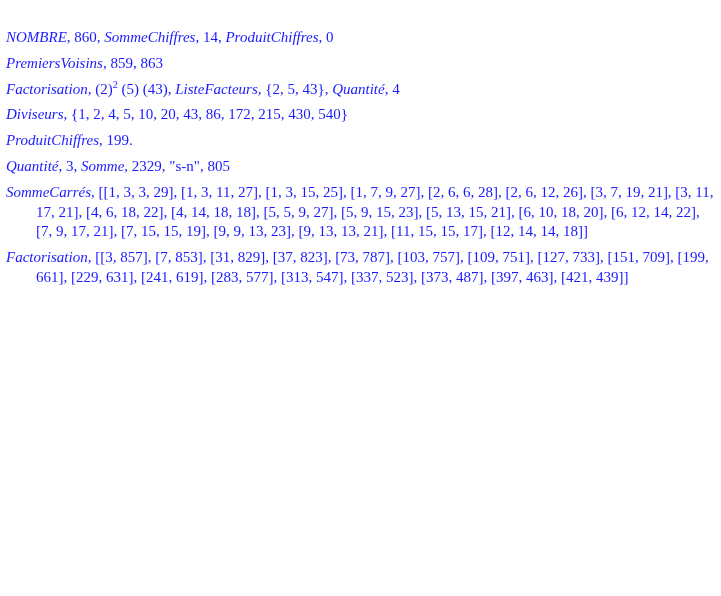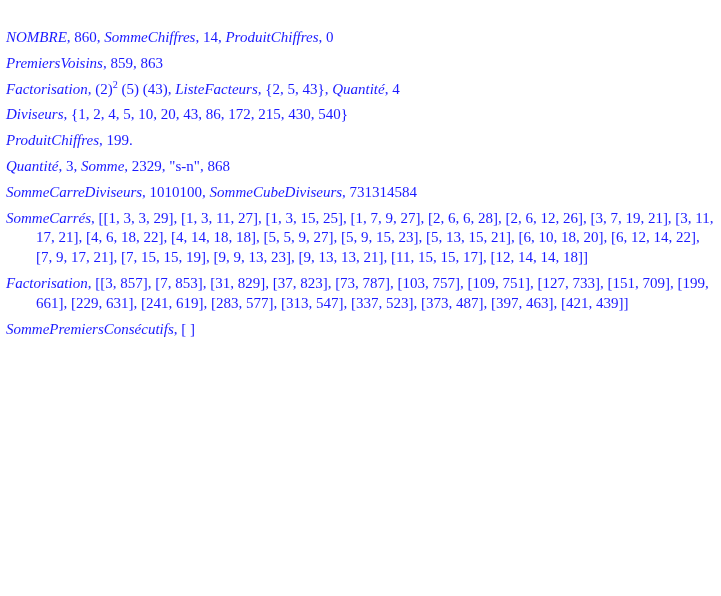--- a/index.html
+++ b/index.html
@@ -51,19 +51,17 @@
 </head>
 <body>
 
 <div class="page">
   <div id="lines-container">
       <div class="line"><span class="lbl">NOMBRE</span><span class="sep">, </span><span class="val">860</span><span class="sep">, </span><span class="lbl">SommeChiffres</span><span class="sep">, </span><span class="val">14</span><span class="sep">, </span><span class="lbl">ProduitChiffres</span><span class="sep">, </span><span class="val">0</span></div>
       <div class="line"><span class="lbl">PremiersVoisins</span><span class="sep">, </span><span class="val">859, 863</span></div>
       <div class="line"><span class="lbl">Factorisation</span><span class="sep">, </span><span class="val">(2)</span><sup>2</sup><span class="val"> (5) (43)</span><span class="sep">, </span><span class="lbl">ListeFacteurs</span><span class="sep">, </span><span class="val">{2, 5, 43}</span><span class="sep">, </span><span class="lbl">Quantité</span><span class="sep">, </span><span class="val">4</span></div>
       <div class="line"><span class="lbl">Diviseurs</span><span class="sep">, </span><span class="val">{1, 2, 4, 5, 10, 20, 43, 86, 172, 215, 430, 540}</span></div>
       <div class="line"><span class="lbl">ProduitChiffres</span><span class="sep">, </span><span class="val">199.</span></div>
-      <div class="line"><span class="lbl">Quantité</span><span class="sep">, </span><span class="val">3</span><span class="sep">, </span><span class="lbl">Somme</span><span class="sep">, </span><span class="val">2329</span><span class="sep">, </span><span class="val">"s-n"</span><span class="sep">, </span><span class="val">868</span></div>
-      <div class="line"><span class="lbl">SommeCarreDiviseurs</span><span class="sep">, </span><span class="val">1010100</span><span class="sep">, </span><span class="lbl">SommeCubeDiviseurs</span><span class="sep">, </span><span class="val">731314584</span></div>
+      <div class="line"><span class="lbl">Quantité</span><span class="sep">, </span><span class="val">3</span><span class="sep">, </span><span class="lbl">Somme</span><span class="sep">, </span><span class="val">2329</span><span class="sep">, </span><span class="val">"s-n"</span><span class="sep">, </span><span class="val">805</span></div>
       <div class="line"><span class="lbl">SommeCarrés</span><span class="sep">, </span><span class="val">[[1, 3, 3, 29], [1, 3, 11, 27], [1, 3, 15, 25], [1, 7, 9, 27], [2, 6, 6, 28], [2, 6, 12, 26], [3, 7, 19, 21], [3, 11, 17, 21], [4, 6, 18, 22], [4, 14, 18, 18], [5, 5, 9, 27], [5, 9, 15, 23], [5, 13, 15, 21], [6, 10, 18, 20], [6, 12, 14, 22], [7, 9, 17, 21], [7, 15, 15, 19], [9, 9, 13, 23], [9, 13, 13, 21], [11, 15, 15, 17], [12, 14, 14, 18]]</span></div>
       <div class="line"><span class="lbl">Factorisation</span><span class="sep">, </span><span class="val">[[3, 857], [7, 853], [31, 829], [37, 823], [73, 787], [103, 757], [109, 751], [127, 733], [151, 709], [199, 661], [229, 631], [241, 619], [283, 577], [313, 547], [337, 523], [373, 487], [397, 463], [421, 439]]</span></div>
-      <div class="line"><span class="lbl">SommePremiersConsécutifs</span><span class="sep">, </span><span class="val">[ ]</span></div>
     </div>
 </div>
 
 </body></html>

